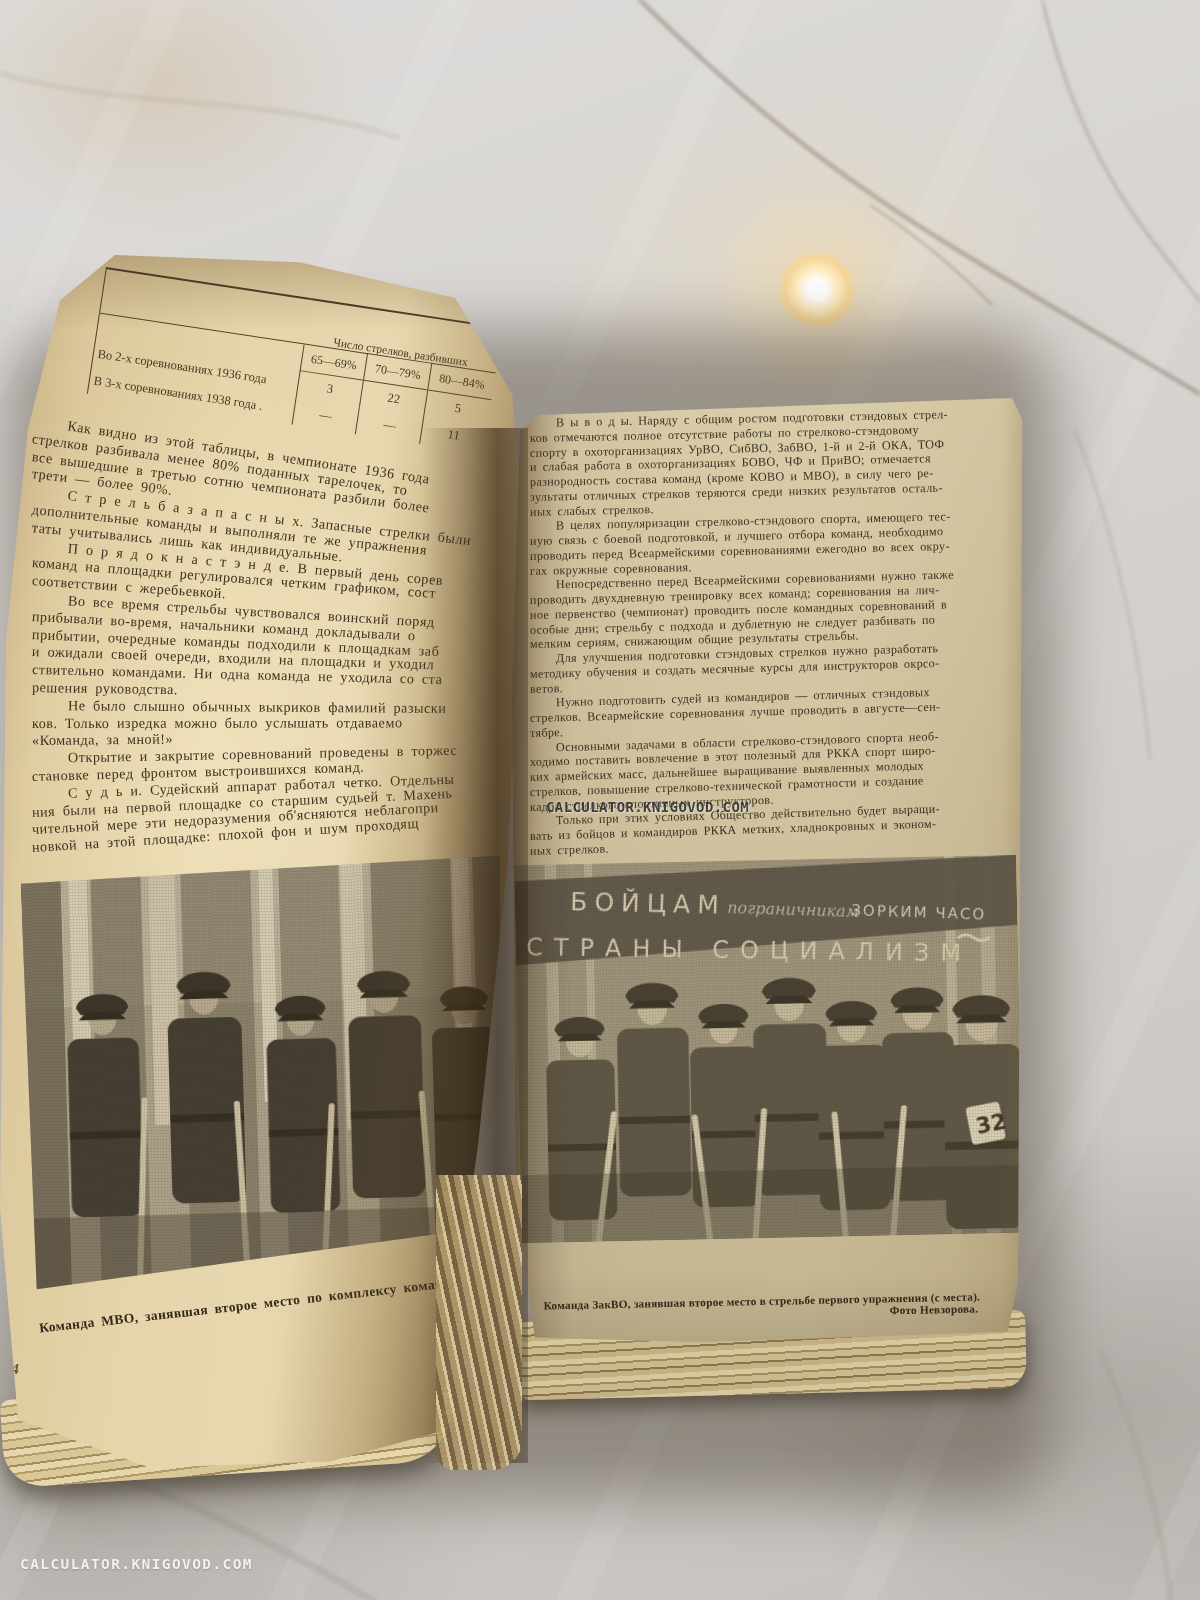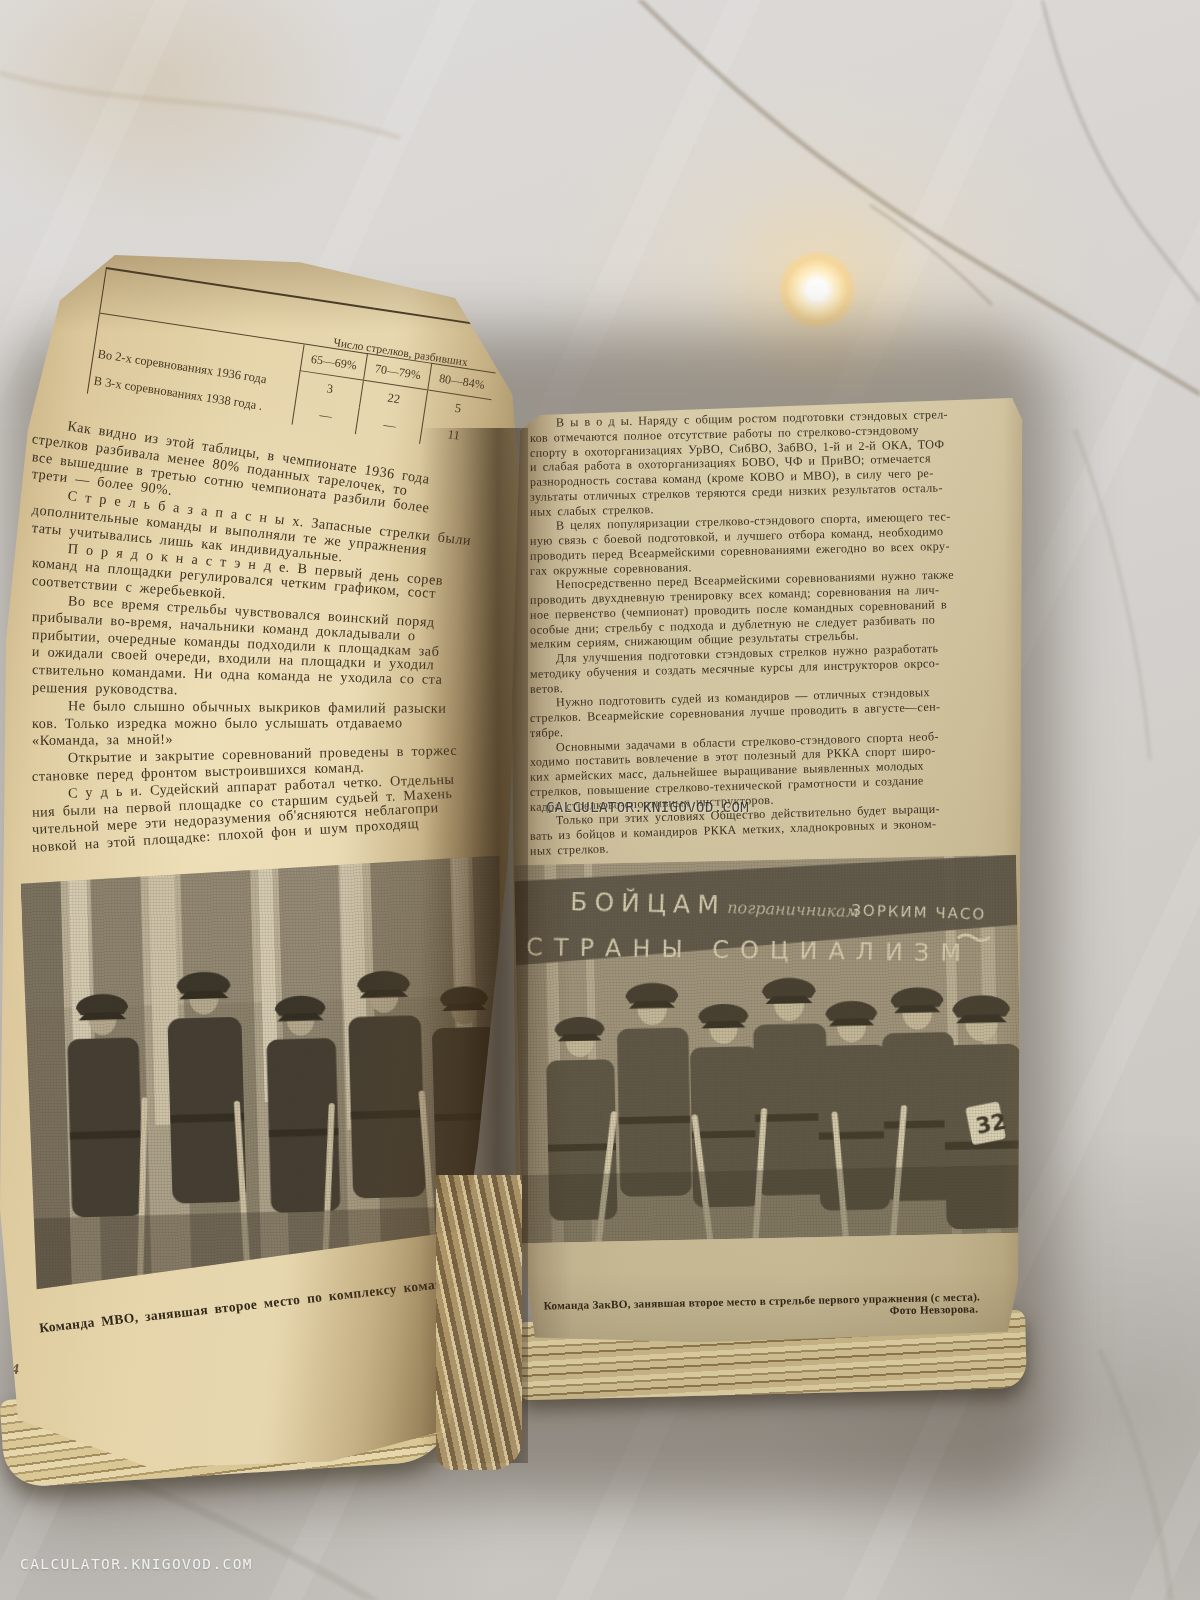--- a/index.html
+++ b/index.html
@@ -98,21 +98,21 @@
     font-size:11.3px;text-align:center;letter-spacing:.2px;}
   .caption-right .credit{text-align:right;padding-right:34px;}
 
   
   .spine-shade{position:absolute;left:420px;top:428px;width:108px;height:1035px;pointer-events:none;
     background:linear-gradient(90deg,rgba(70,50,25,0) 0%,rgba(62,44,22,.28) 38%,rgba(40,27,12,.58) 72%,rgba(30,20,10,.3) 100%);}
   .spine-curl{position:absolute;left:436px;top:1175px;width:86px;height:295px;border-radius:0 0 30px 18px;opacity:.85;
     background:repeating-linear-gradient(78deg,#e4d2a4 0 3px,#7a6340 3px 8px,#b49a6b 8px 14px);}
 
   
-  .wm{font-family:"DejaVu Sans Mono","Liberation Mono",monospace;font-weight:normal;position:absolute;z-index:60;}
+  .wm{font-family:"DejaVu Sans Mono","Liberation Mono",monospace;font-weight:bold;position:absolute;z-index:60;}
   .wm-mid{left:546px;top:799px;font-size:14px;letter-spacing:.4px;color:rgba(36,36,36,.85);
     text-shadow:0 0 3px rgba(255,255,255,.55),1px 1px 0 rgba(255,255,255,.25);}
   .wm-bottom{left:20px;top:1556px;font-size:14.5px;letter-spacing:1.4px;color:#f0f2f1;
     text-shadow:0 1px 2px rgba(0,0,0,.2);}
 </style>
 </head>
 <body>
 
 <div class="marble"></div>
 <div class="marble-streaks"></div>

